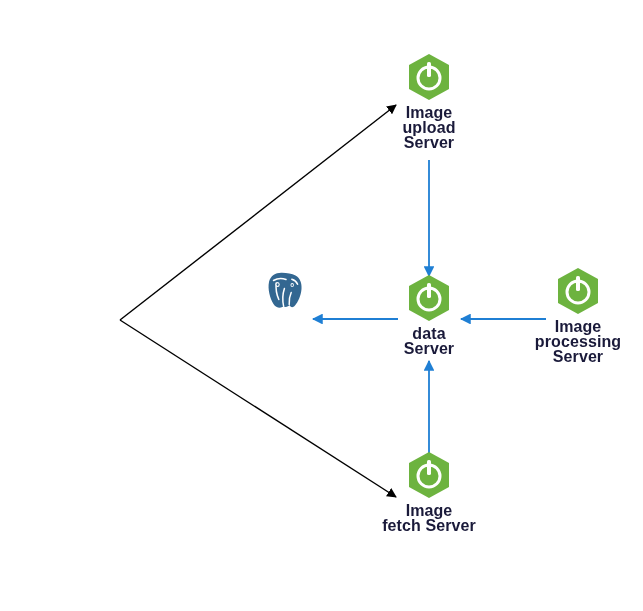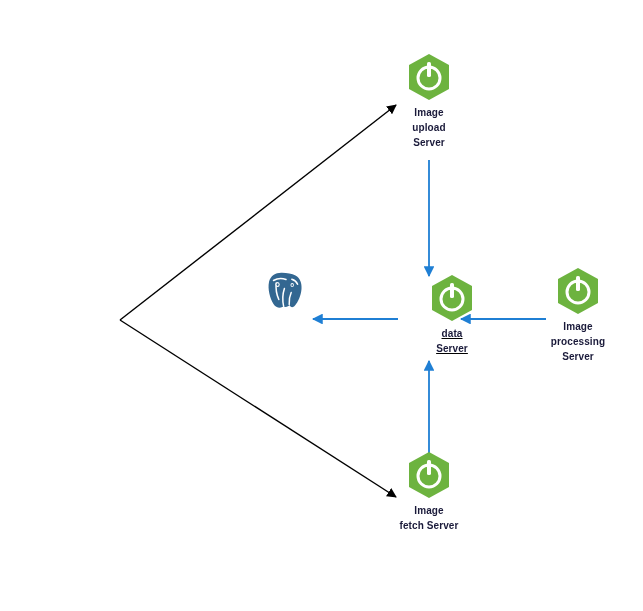--- a/index.html
+++ b/index.html
@@ -33,21 +33,21 @@
     z-index: 5;
   }
   .node-icon {
     display: block;
     margin: 0 auto;
     line-height: 0;
   }
   .node-label {
     margin-top: 4px;
     font-family: "Liberation Sans", sans-serif;
-    font-size: 10px;
+    font-size: 16px;
     font-weight: bold;
     color: #1a1a3a;
     line-height: 15px;
     letter-spacing: 0.1px;
     white-space: pre-line;
   }
 </style>
 </head>
 <body>
 
@@ -111,21 +111,21 @@
           <path d="M29.8 10.2 C32.5 11 34.6 12.8 35.6 15.2"></path>
         </g>
         <ellipse cx="15.6" cy="15.4" rx="2.1" ry="2.5" fill="#ffffff"></ellipse>
         <ellipse cx="15.6" cy="15.6" rx="1.0" ry="1.3" fill="#336791"></ellipse>
         <ellipse cx="30.2" cy="16.0" rx="1.7" ry="2.1" fill="#ffffff"></ellipse>
         <ellipse cx="30.2" cy="16.2" rx="0.8" ry="1.1" fill="#336791"></ellipse>
       </svg>
     </span>
   </div>
 
-  <div class="node" style="left:452px; top:274px;text-decoration:underline;">
+  <div class="node" style="left:429px; top:274px;">
     <span class="node-icon">
       <svg width="44" height="48" viewBox="0 0 44 48" xmlns="http://www.w3.org/2000/svg">
         <polygon points="22,1 42,12 42,36 22,47 2,36 2,12" fill="#6db33f"></polygon>
         <circle cx="22" cy="25" r="11" fill="none" stroke="#ffffff" stroke-width="3"></circle>
         <rect x="20" y="9" width="4" height="15" rx="1.6" fill="#ffffff"></rect>
       </svg>
     </span>
     <div class="node-label">data
 Server</div>
   </div>

